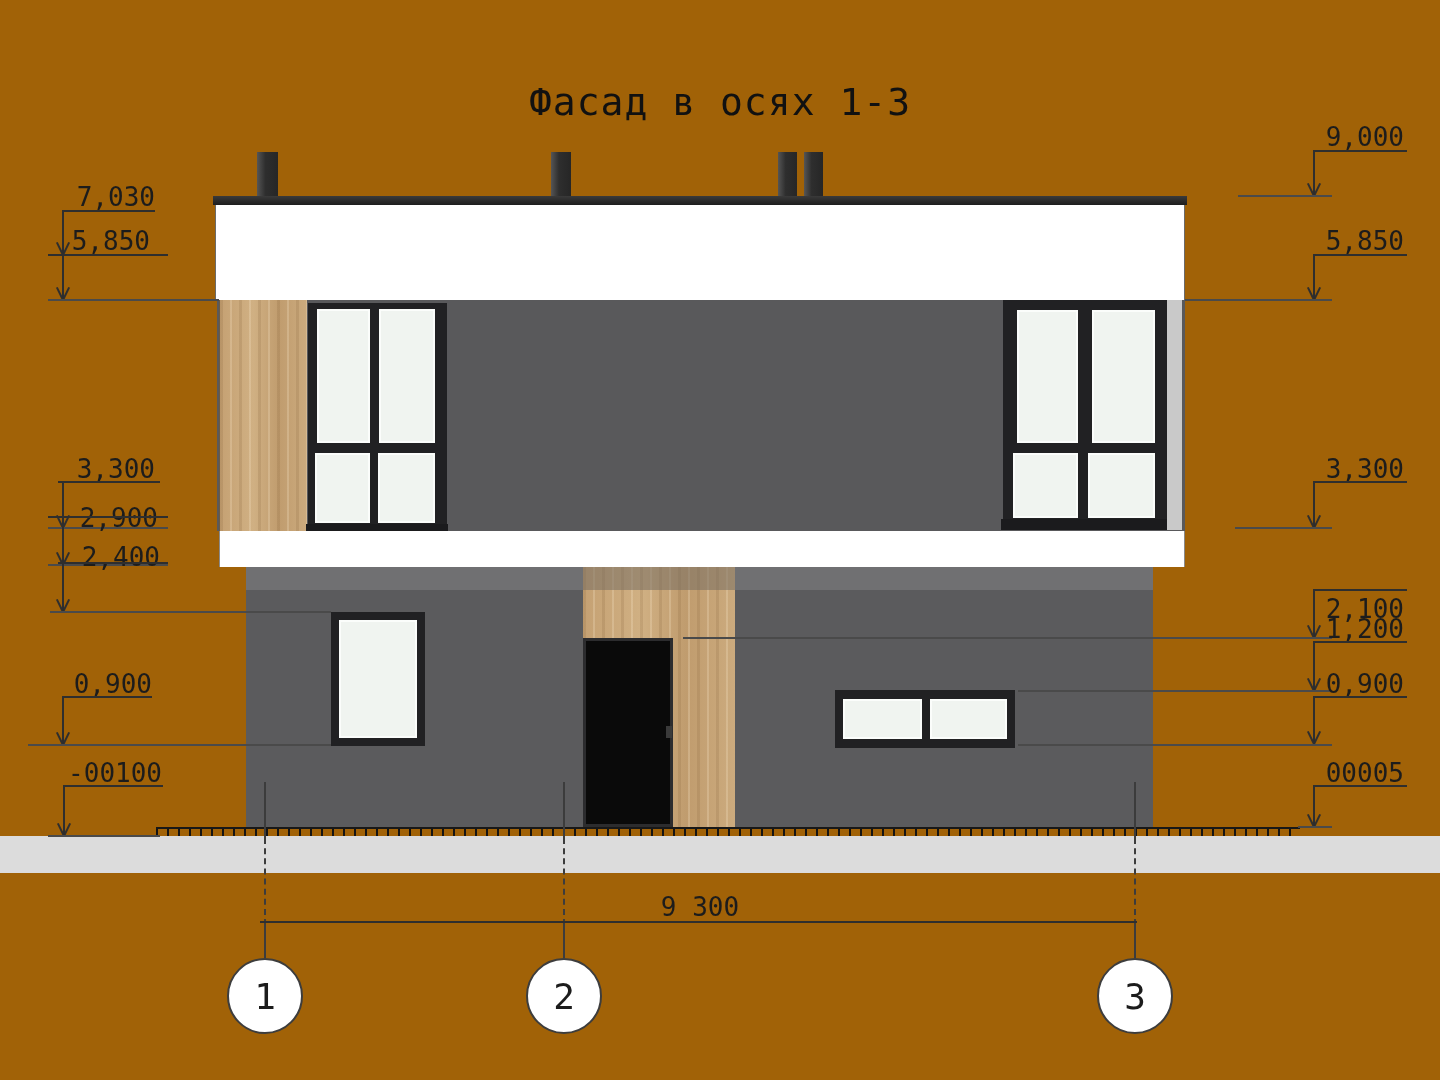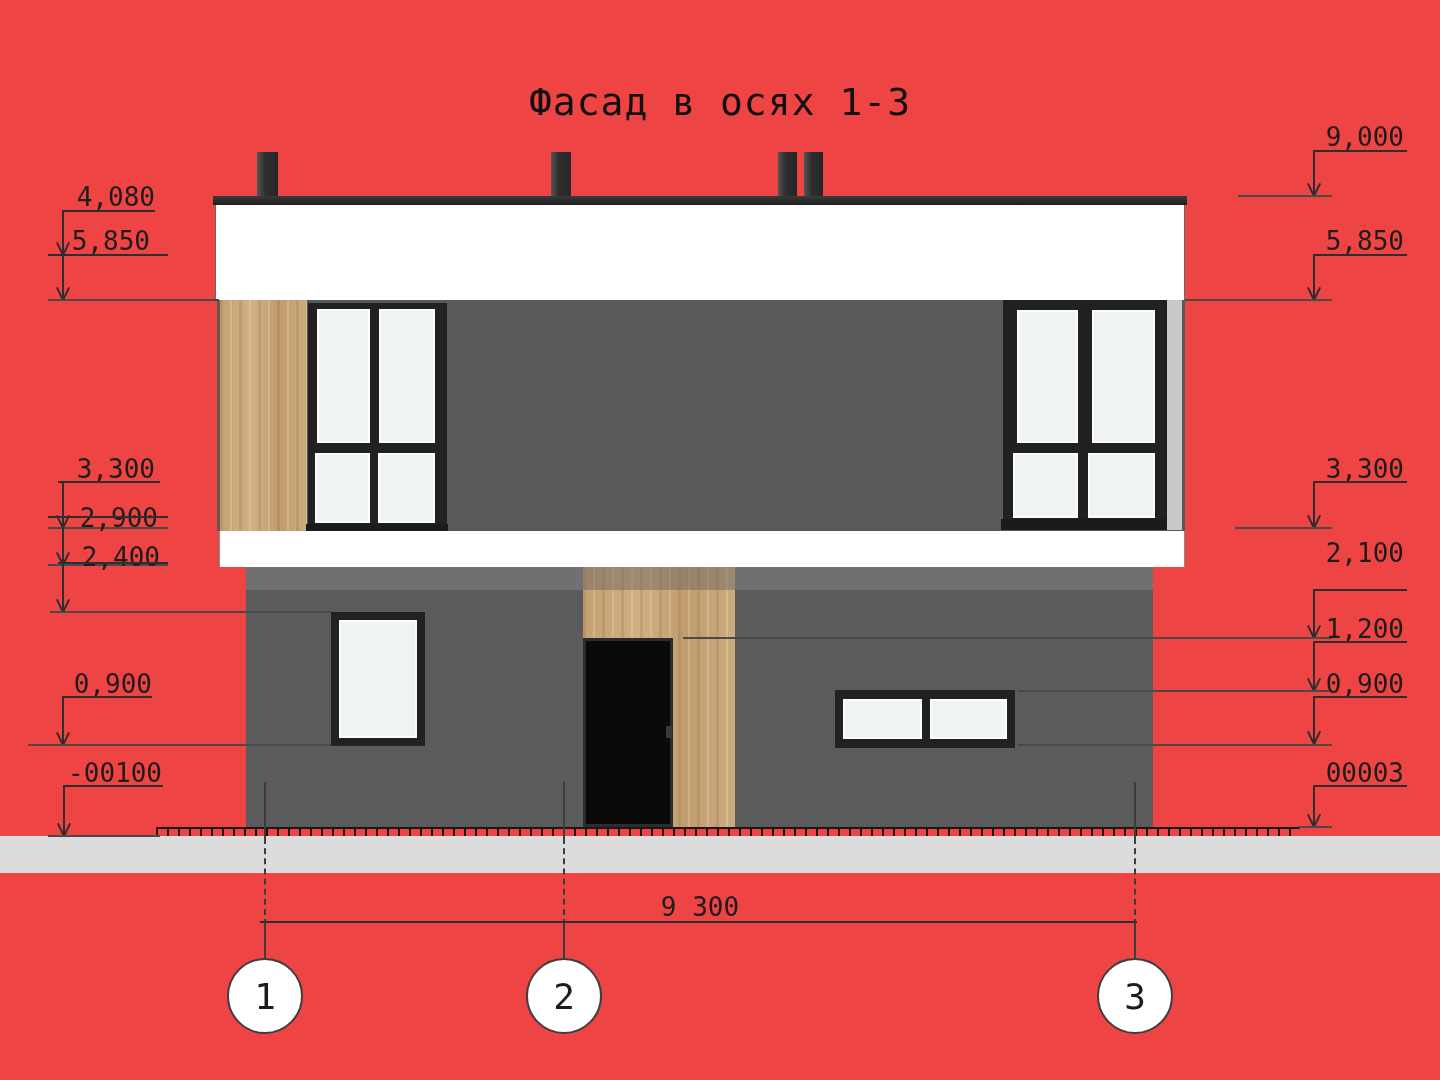--- a/index.html
+++ b/index.html
@@ -1,16 +1,16 @@
 <!DOCTYPE html>
 <html><head>
 <meta charset="utf-8">
 <style>
   html,body{margin:0;padding:0;background:#fff;}
-  #canvas{position:relative;width:1440px;height:1080px;background:#ef4444;overflow:hidden;
+  #canvas{position:relative;width:1440px;height:1080px;background:#a16207;overflow:hidden;
           font-family:"DejaVu Sans Mono", monospace;}
   .c{position:absolute;box-sizing:border-box;}
   .lbl{font-size:26px;color:#1c1c1c;white-space:nowrap;line-height:1;}
   .lbl.r{text-align:right;}
   .ul{height:2px;background:#2e2e2e;}
   .vl{width:2px;background:#2e2e2e;}
   .lvl{height:1.5px;background:#4a4a4a;}
   .arr{width:18px;height:13px;}
   .arr::before,.arr::after{content:"";position:absolute;bottom:0;left:8px;width:2px;height:14px;
        background:#2e2e2e;transform-origin:50% 100%;}
@@ -82,21 +82,21 @@
   <div class="c frame" style="left:835px;top:690px;width:180px;height:58px;"></div>
   <div class="c glass" style="left:843px;top:699px;width:79px;height:40px;"></div>
   <div class="c glass" style="left:930px;top:699px;width:77px;height:40px;"></div>
 
   <div class="c" style="left:156px;top:827px;width:1144px;height:9px;border-top:2.5px solid #181818;
        background:repeating-linear-gradient(90deg,#141414 0 2px,rgba(0,0,0,0) 2px 11px);"></div>
 
   <div class="c" style="left:0px;top:836px;width:1440px;height:37px;background:#dcdcdc;"></div>
 
   <div>
-    <div class="c lbl r" style="left:75px;top:184px;width:80px;">4,080</div>
+    <div class="c lbl r" style="left:75px;top:184px;width:80px;">7,030</div>
     <div class="c ul" style="left:62px;top:210px;width:93px;"></div>
     <div class="c vl" style="left:62px;top:210px;height:45px;"></div>
     <div class="c arr" style="left:54px;top:242px;"></div>
   </div>
   <div>
     <div class="c lbl r" style="left:70px;top:228px;width:80px;">5,850</div>
     <div class="c ul" style="left:48px;top:254px;width:120px;"></div>
     <div class="c vl" style="left:62px;top:254px;height:46px;"></div>
     <div class="c arr" style="left:54px;top:287px;"></div>
     <div class="c lvl" style="left:48px;top:299px;width:171px;"></div>
@@ -152,42 +152,42 @@
     <div class="c lvl" style="left:1185px;top:299px;width:147px;"></div>
   </div>
   <div>
     <div class="c lbl r" style="left:1324px;top:456px;width:80px;">3,300</div>
     <div class="c ul" style="left:1313px;top:481px;width:94px;"></div>
     <div class="c vl" style="left:1313px;top:481px;height:47px;"></div>
     <div class="c arr" style="left:1305px;top:515px;"></div>
     <div class="c lvl" style="left:1235px;top:527px;width:97px;"></div>
   </div>
   <div>
-    <div class="c lbl r" style="left:1324px;top:540px;width:80px;">2,100</div>
+    <div class="c lbl r" style="left:1324px;top:596px;width:80px;">2,100</div>
     <div class="c ul" style="left:1313px;top:589px;width:94px;"></div>
     <div class="c vl" style="left:1313px;top:589px;height:49px;"></div>
     <div class="c arr" style="left:1305px;top:625px;"></div>
     <div class="c lvl" style="left:683px;top:637px;width:649px;"></div>
   </div>
   <div>
     <div class="c lbl r" style="left:1324px;top:616px;width:80px;">1,200</div>
     <div class="c ul" style="left:1313px;top:641px;width:94px;"></div>
     <div class="c vl" style="left:1313px;top:641px;height:50px;"></div>
     <div class="c arr" style="left:1305px;top:678px;"></div>
     <div class="c lvl" style="left:1018px;top:690px;width:314px;"></div>
   </div>
   <div>
     <div class="c lbl r" style="left:1324px;top:671px;width:80px;">0,900</div>
     <div class="c ul" style="left:1313px;top:696px;width:94px;"></div>
     <div class="c vl" style="left:1313px;top:696px;height:48px;"></div>
     <div class="c arr" style="left:1305px;top:731px;"></div>
     <div class="c lvl" style="left:1018px;top:744px;width:314px;"></div>
   </div>
   <div>
-    <div class="c lbl r" style="left:1324px;top:760px;width:80px;">00003</div>
+    <div class="c lbl r" style="left:1324px;top:760px;width:80px;">00005</div>
     <div class="c ul" style="left:1313px;top:785px;width:94px;"></div>
     <div class="c vl" style="left:1313px;top:785px;height:42px;"></div>
     <div class="c arr" style="left:1305px;top:814px;"></div>
     <div class="c lvl" style="left:1298px;top:826px;width:34px;"></div>
   </div>
 
   <div>
     <div class="c axis-solid" style="left:264px;top:782px;height:56px;"></div>
     <div class="c axis-dash" style="left:264px;top:838px;height:87px;"></div>
     <div class="c axis-solid" style="left:264px;top:925px;height:33px;"></div>

